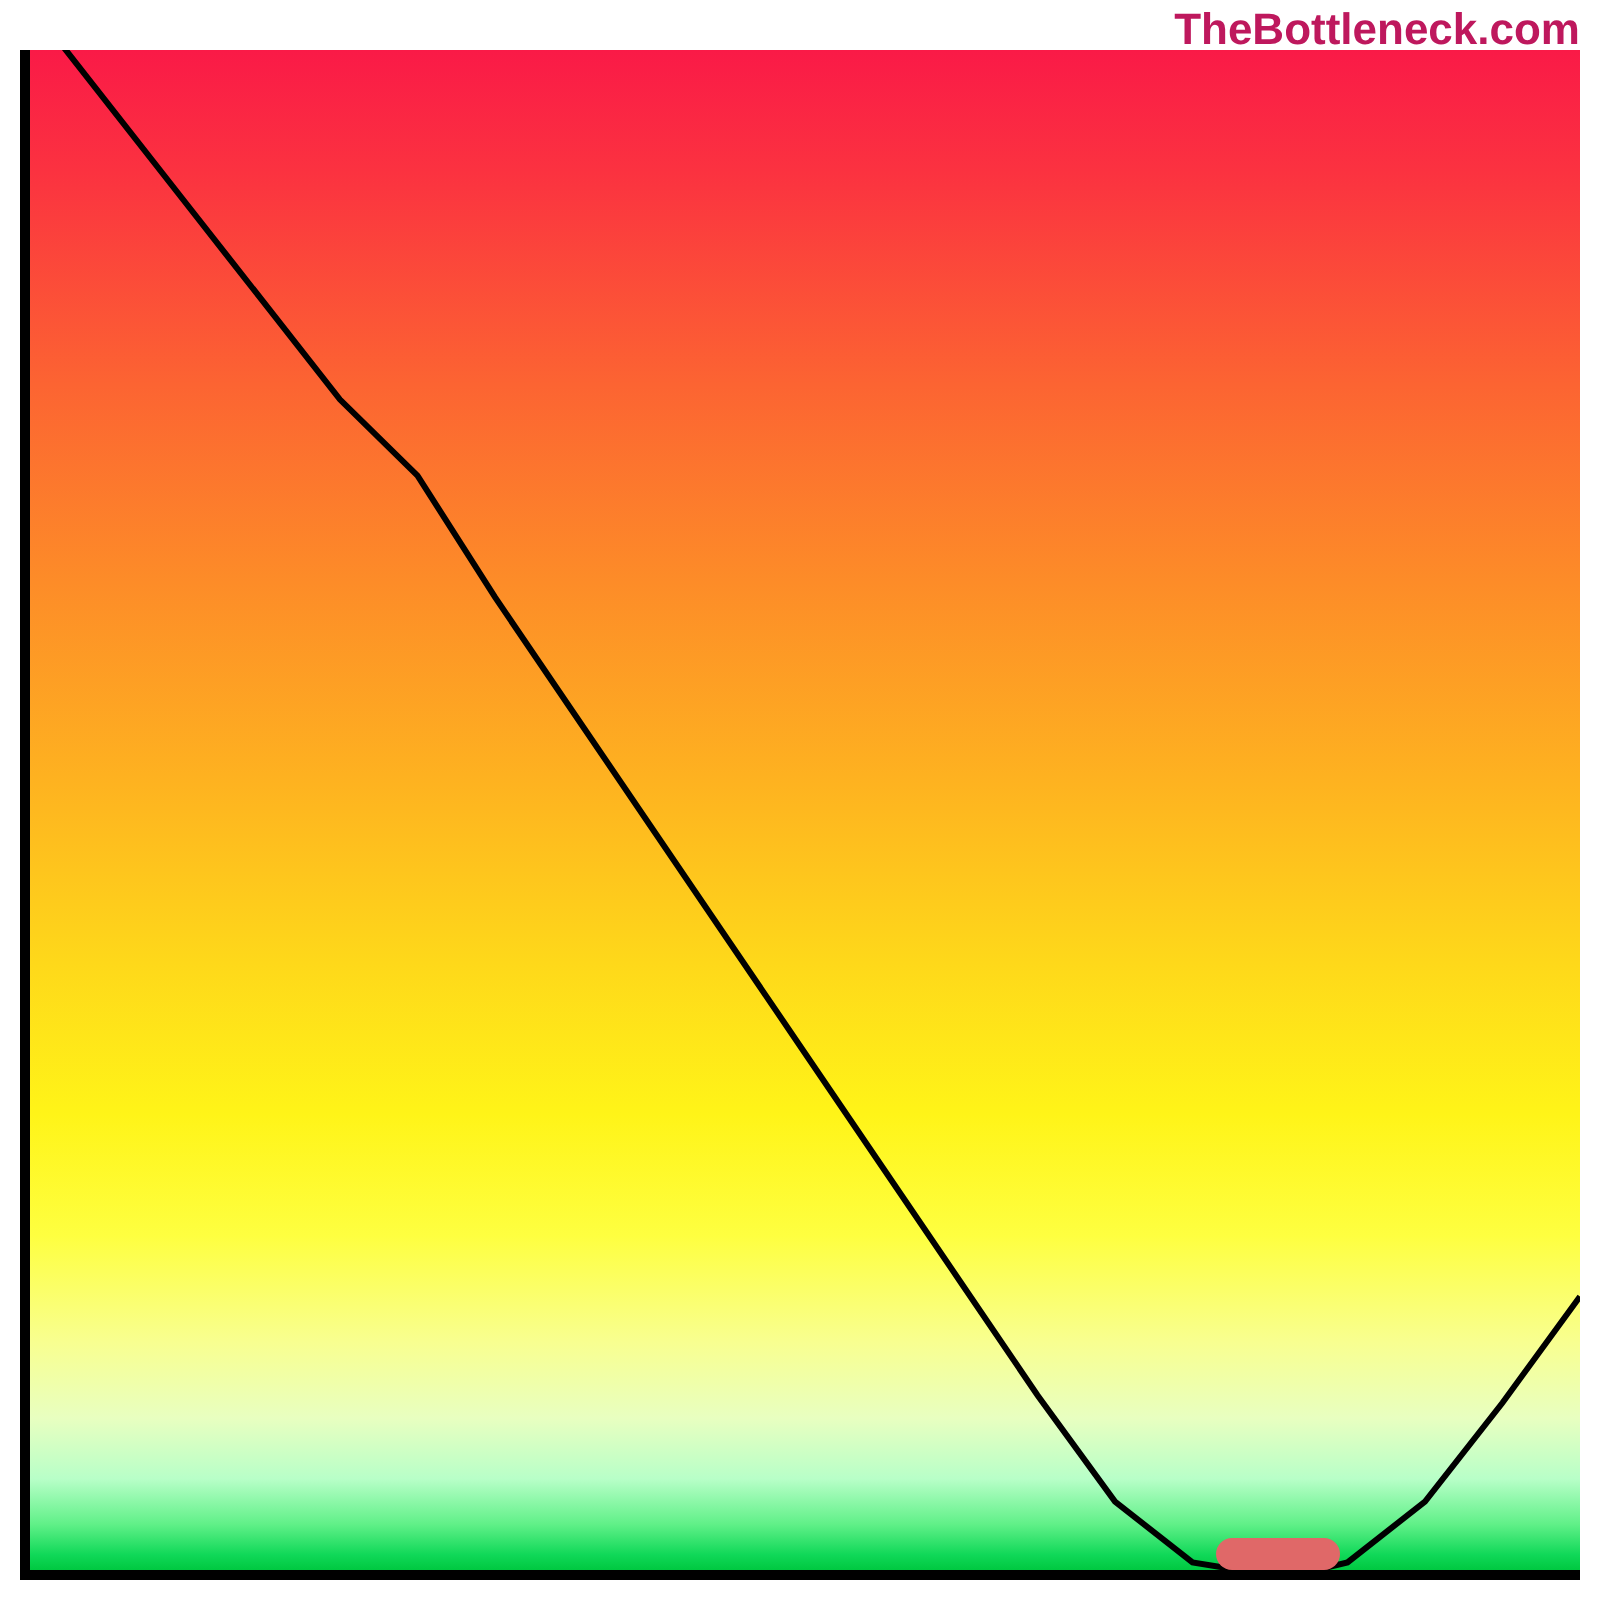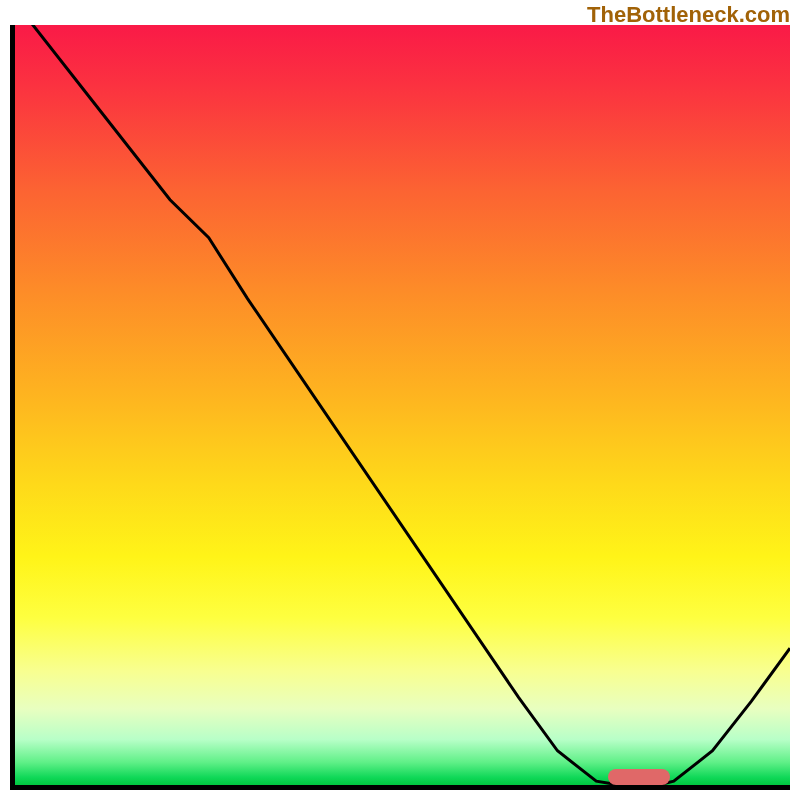--- a/index.html
+++ b/index.html
@@ -9,21 +9,21 @@
     background: #ffffff;
     position: relative;
     font-family: Arial, sans-serif;
   }
   .watermark {
     position: absolute;
     top: 2px;
     right: 10px;
     font-size: 22px;
     font-weight: bold;
-    color: #a16207;
+    color: #be185d;
     z-index: 10;
     text-align: center;
   }
   .plot {
     position: absolute;
     left: 10px;
     top: 25px;
     width: 780px;
     height: 765px;
     border-left: 5px solid #000;

